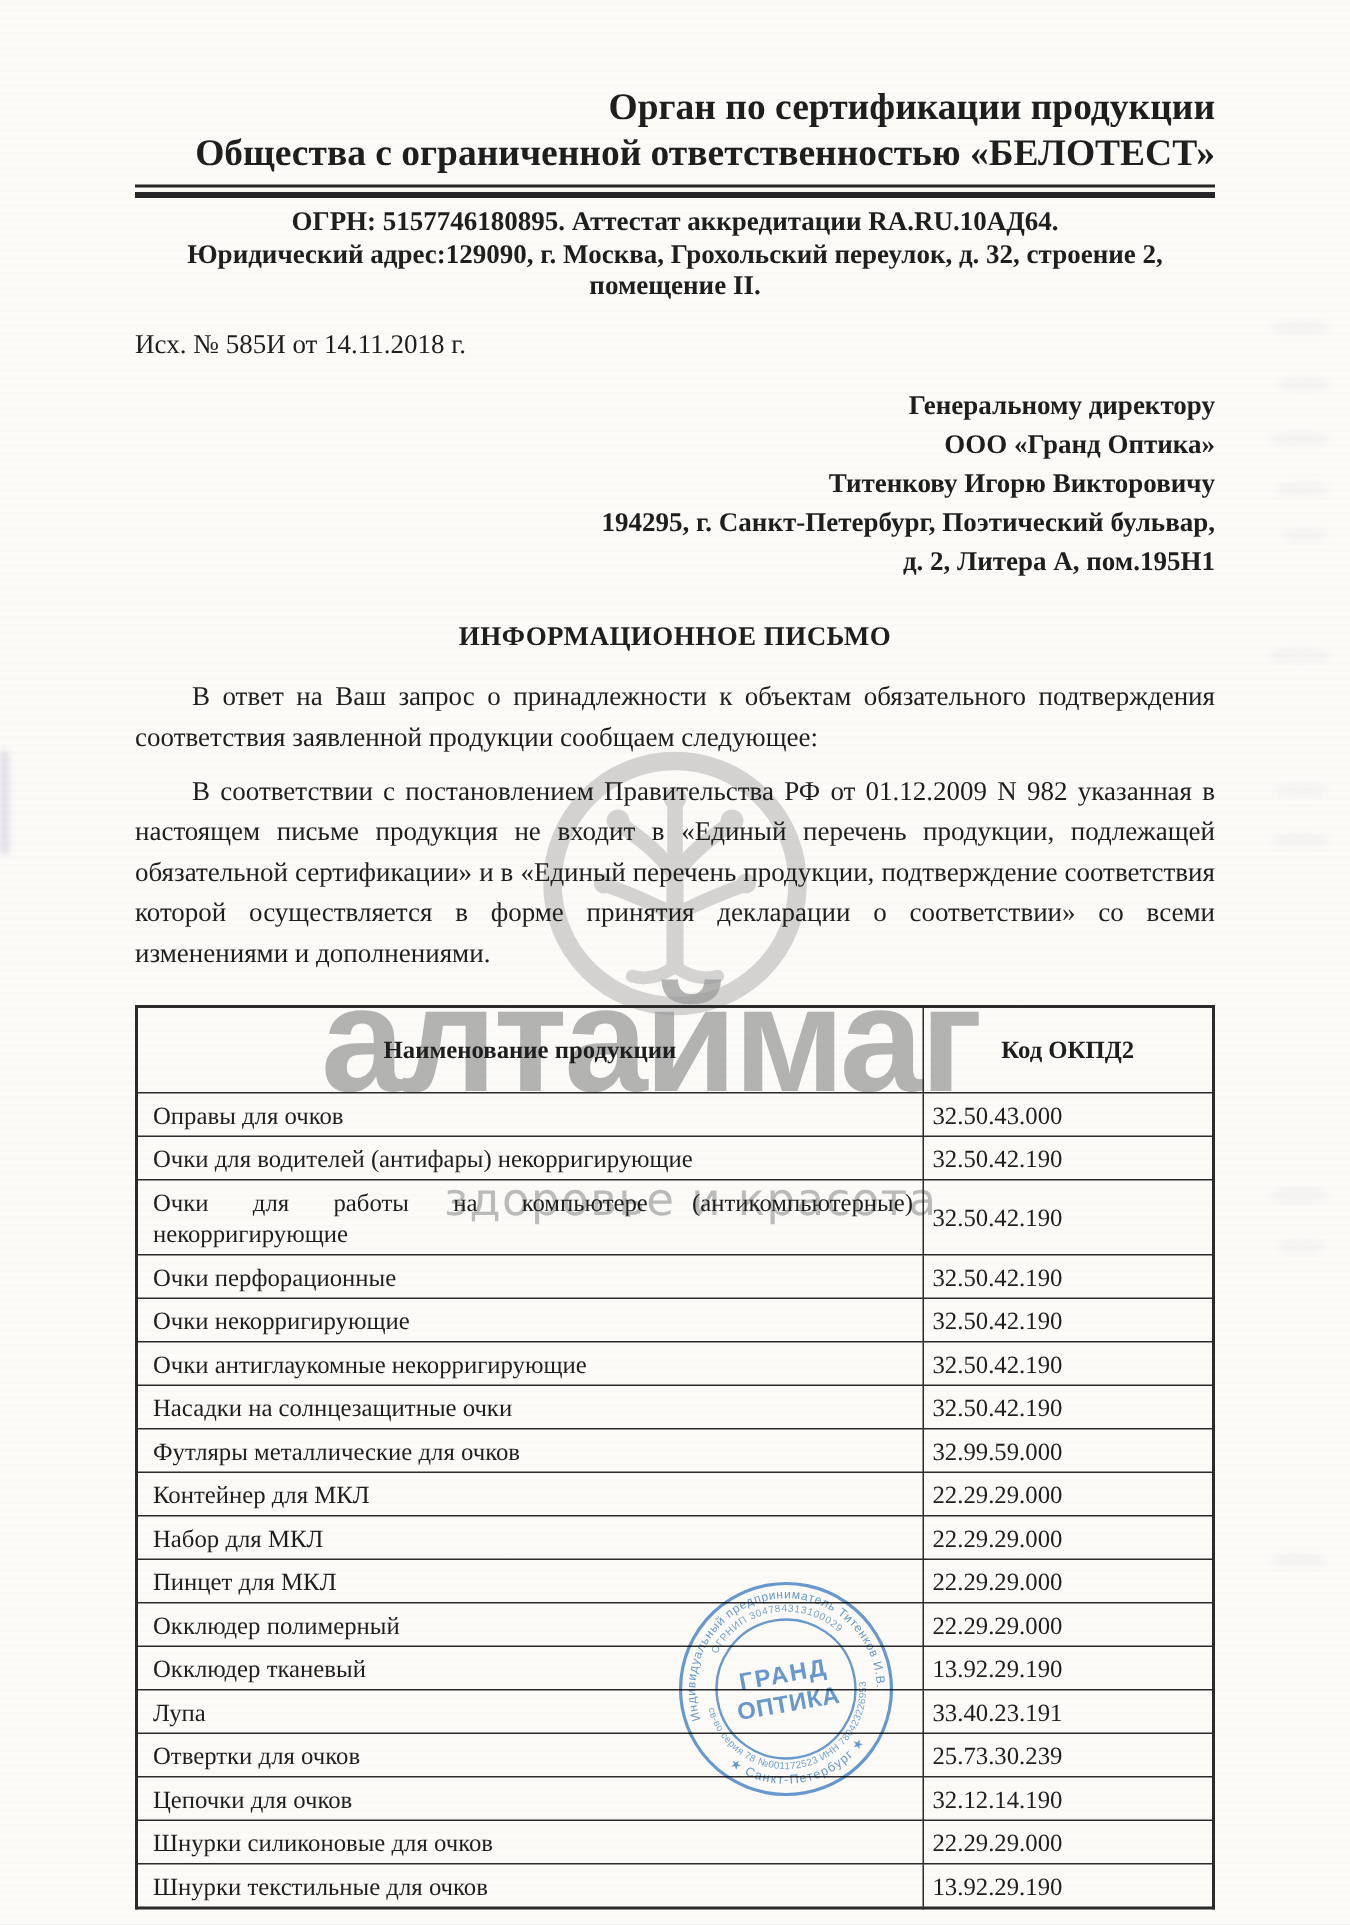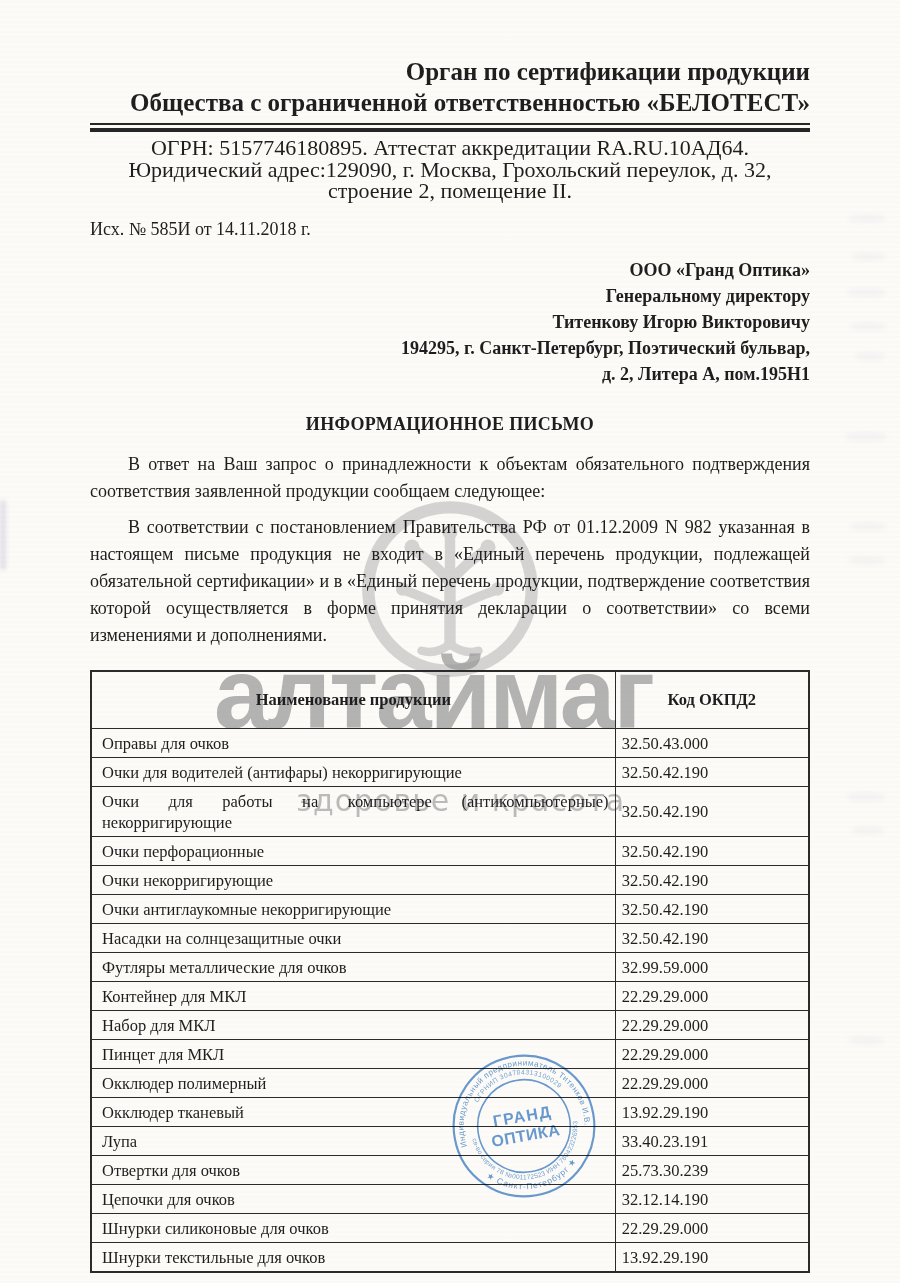--- a/index.html
+++ b/index.html
@@ -24,21 +24,21 @@
   }
   .wm-tagline{
     position:absolute;left:296px;top:783px;
     font-family:"DejaVu Sans","Liberation Sans",sans-serif;
     font-size:30px;letter-spacing:1px;color:#ababab;opacity:.8;white-space:nowrap;
   }
   
   .content{position:absolute;left:90px;right:90px;top:56px;z-index:2;}
   .doc-title{font-size:25px;font-weight:bold;text-align:right;line-height:31px;margin:0;}
   .rule{height:3px;border-top:2px solid #262626;border-bottom:4px solid #262626;margin-top:5px;}
-  .hdr-info{font-size:22px;font-weight:normal;text-align:center;line-height:21px;margin-top:5px;}
+  .hdr-info{font-size:18px;font-weight:bold;text-align:center;line-height:21px;margin-top:5px;}
   .hdr-info div{margin-bottom:1px;}
   .ref-line{font-size:18px;margin-top:18px;}
   .recipient{margin-top:17px;text-align:right;font-weight:bold;font-size:18px;line-height:26px;}
   .letter-title{margin-top:27px;text-align:center;font-weight:bold;font-size:18px;letter-spacing:.3px;}
   .para{font-size:18px;line-height:27px;text-align:justify;text-indent:38px;margin:0;}
   .para.p1{margin-top:16px;}
   .para.p2{margin-top:9px;}
   
   table.okpd{border-collapse:collapse;width:100%;margin-top:21px;border:2px solid #2b2b2b;}
   table.okpd th, table.okpd td{border:1.5px solid #2b2b2b;font-size:16.5px;}
@@ -102,22 +102,22 @@
     <h1 class="doc-title">Общества с ограниченной ответственностью «БЕЛОТЕСТ»</h1>
     <div class="rule"></div>
     <div class="hdr-info">
       <div>ОГРН: 5157746180895. Аттестат аккредитации RA.RU.10АД64.</div>
       <div>Юридический адрес:129090, г. Москва, Грохольский переулок, д. 32, строение 2, помещение II.</div>
     </div>
 
     <div class="ref-line">Исх. № 585И от 14.11.2018 г.</div>
 
     <div class="recipient">
+      <div>Генеральному директору</div>
       <div>ООО «Гранд Оптика»</div>
-      <div>Генеральному директору</div>
       <div>Титенкову Игорю Викторовичу</div>
       <div>194295, г. Санкт-Петербург, Поэтический бульвар,</div>
       <div>д. 2, Литера А, пом.195Н1</div>
     </div>
 
     <div class="letter-title">ИНФОРМАЦИОННОЕ ПИСЬМО</div>
 
     <p class="para p1">В ответ на Ваш запрос о принадлежности к объектам обязательного подтверждения соответствия заявленной продукции сообщаем следующее:</p>
     <p class="para p2">В соответствии с постановлением Правительства РФ от 01.12.2009 N 982 указанная в настоящем письме продукция не входит в «Единый перечень продукции, подлежащей обязательной сертификации» и в «Единый перечень продукции, подтверждение соответствия которой осуществляется в форме принятия декларации о соответствии» со всеми изменениями и дополнениями.</p>
 

